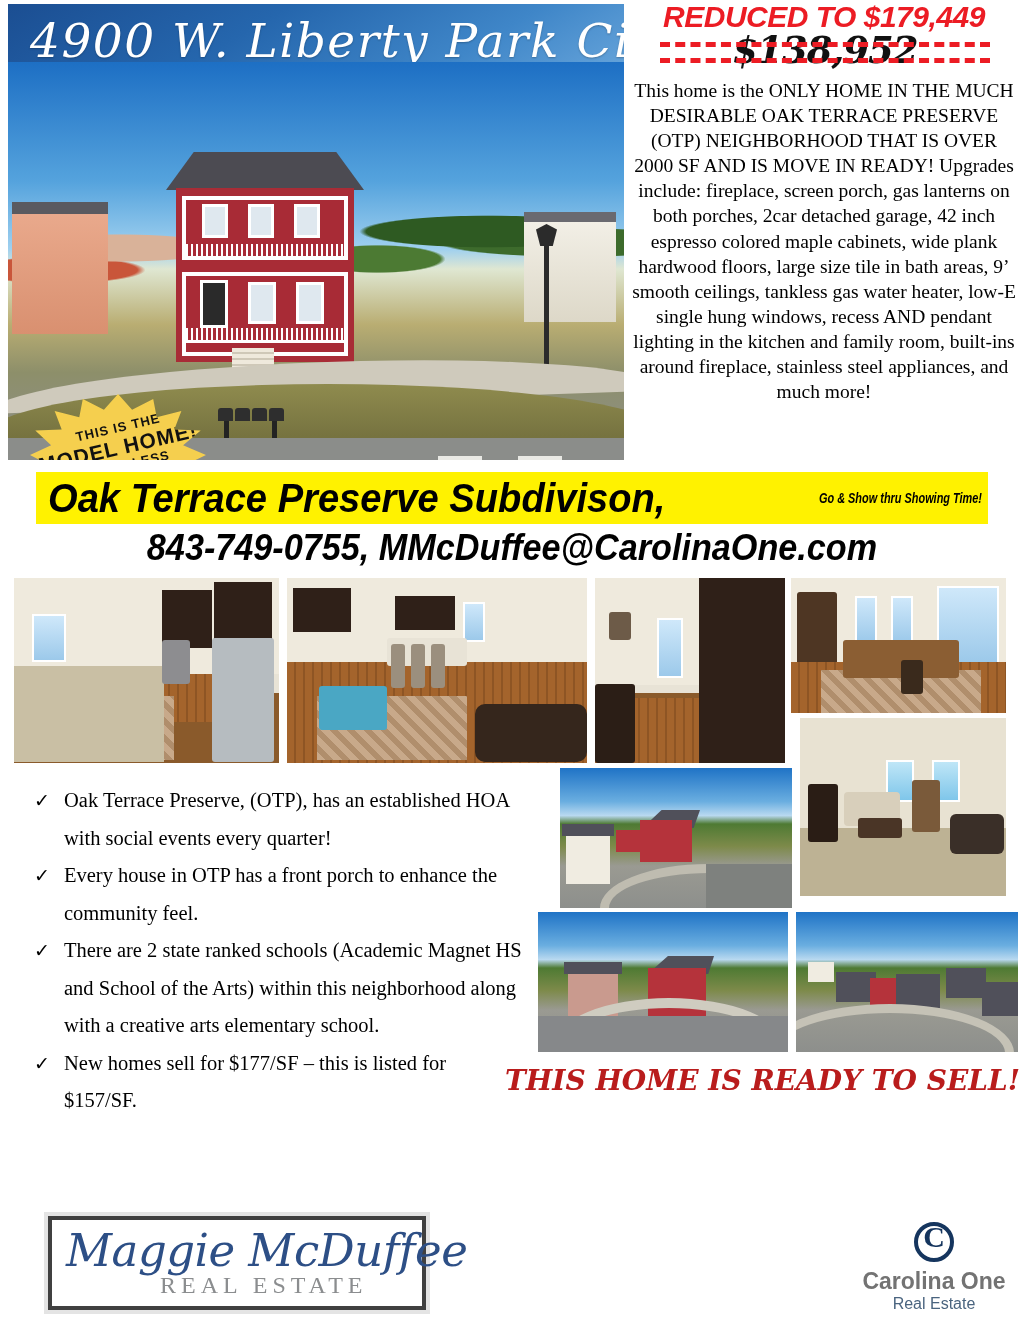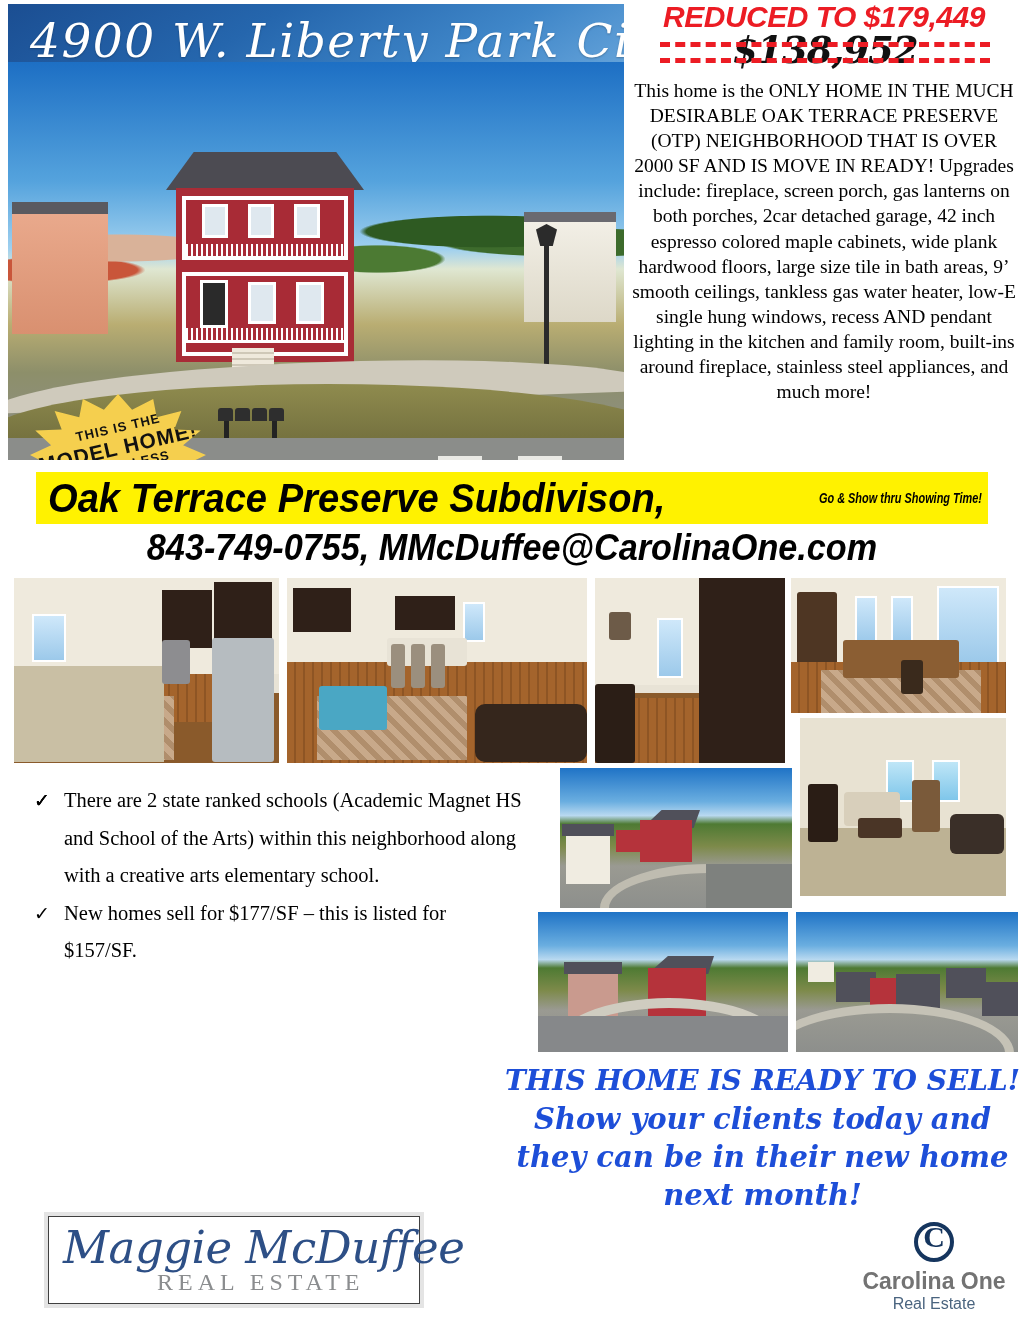--- a/index.html
+++ b/index.html
@@ -116,26 +116,26 @@
 
   
   #features-list{position:absolute;left:24px;top:782px;width:500px;
      font-size:20.5px;line-height:37.5px;font-family:"Liberation Serif",serif;}
   #features-list .row{position:relative;padding-left:40px;margin-bottom:0;}
   #features-list .tick{position:absolute;left:10px;top:0;font-size:19px;}
 
   
   #cta-block{position:absolute;left:505px;top:1062px;width:515px;text-align:center;
      font-family:"DejaVu Serif",serif;font-weight:700;font-style:italic;
-     font-size:29px;line-height:38px;color:#1d4ed8;}
+     font-size:29px;line-height:38px;color:#b91c1c;}
   #cta-line1{font-size:28px;}
 
   
   #maggie-logo{position:absolute;left:48px;top:1216px;width:370px;height:86px;
-     background:#fff;border:1px solid #404040;box-shadow:0 0 0 4px #e4e4e4;}
+     background:#fff;border:4px solid #404040;box-shadow:0 0 0 4px #e4e4e4;}
   #maggie-script{position:absolute;left:14px;top:2px;width:350px;
      font-family:"DejaVu Serif",serif;font-style:italic;font-size:45px;line-height:58px;
      color:#2d4f86;white-space:nowrap;letter-spacing:-.5px;}
   #maggie-sub{position:absolute;left:108px;top:52px;
      font-family:"Liberation Serif",serif;font-size:24px;color:#8b8d8f;
      letter-spacing:5px;}
   #carolina-logo{position:absolute;left:848px;top:1222px;width:172px;height:92px;text-align:center;}
   #c-mark{width:40px;height:40px;border:4px solid #15355e;border-radius:50%;
      margin:0 auto 6px;position:relative;box-sizing:border-box;}
   #c-mark span{position:absolute;left:0;top:-6px;width:100%;text-align:center;
@@ -294,37 +294,38 @@
   <div class="greyroof" style="left:100px;top:62px;width:44px;height:34px;"></div>
   <div class="greyroof" style="left:150px;top:56px;width:40px;height:30px;"></div>
   <div class="greyroof" style="left:186px;top:70px;width:36px;height:34px;"></div>
   <div class="whitehouse" style="left:12px;top:50px;width:26px;height:20px;"></div>
   <div class="roadcurve" style="left:-30px;top:92px;width:230px;height:80px;background:transparent;border:9px solid #c5c2b6;border-radius:50%;"></div>
 </div>
 
 <div id="features-list">
   <div class="row">
     <span class="tick">✓</span>
+    <span>Oak Terrace Preserve, (OTP), has an established HOA with social events every quarter!</span>
   </div>
   <div class="row">
     <span class="tick">✓</span>
+    <span>Every house in OTP has a front porch to enhance the community feel.</span>
   </div>
   <div class="row">
     <span class="tick">✓</span>
     <span>There are 2 state ranked schools (Academic Magnet HS and School of the Arts) within this neighborhood along with a creative arts elementary school.</span>
   </div>
   <div class="row">
     <span class="tick">✓</span>
     <span>New homes sell for $177/SF – this is listed for $157/SF.</span>
   </div>
 </div>
 
 <div id="cta-block">
   <div id="cta-line1">THIS HOME IS READY TO SELL!</div>
-  <div>Show your clients today and they can be in their new home next month!</div>
 </div>
 
 <div id="maggie-logo">
   <div id="maggie-script">Maggie McDuffee</div>
   <div id="maggie-sub">REAL ESTATE</div>
 </div>
 
 <div id="carolina-logo">
   <div id="c-mark">
     <span>C</span>

